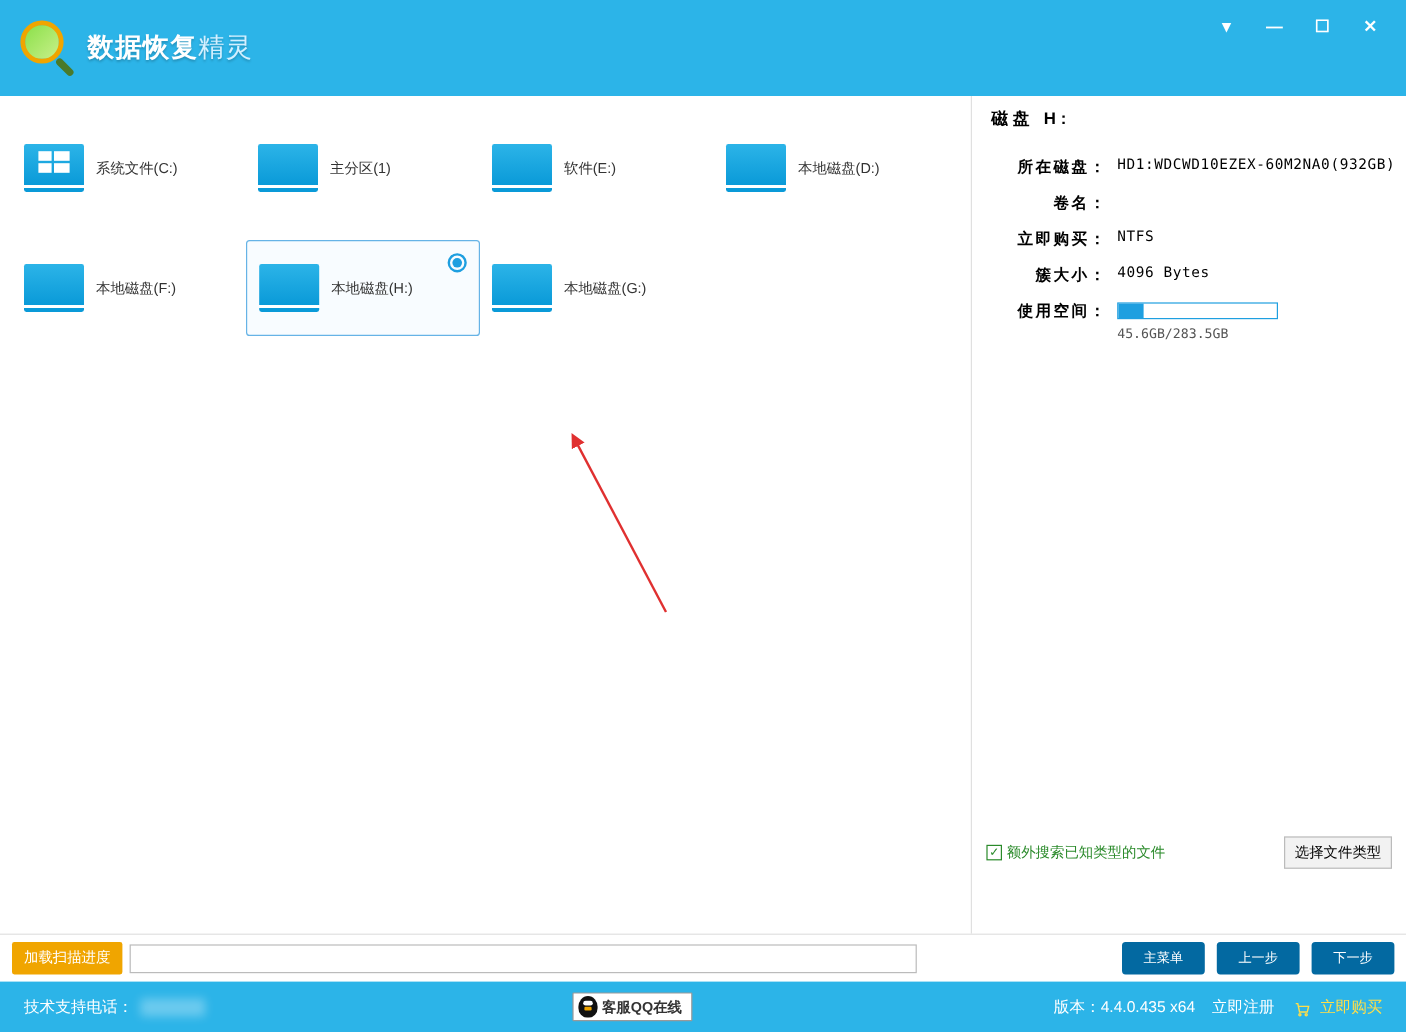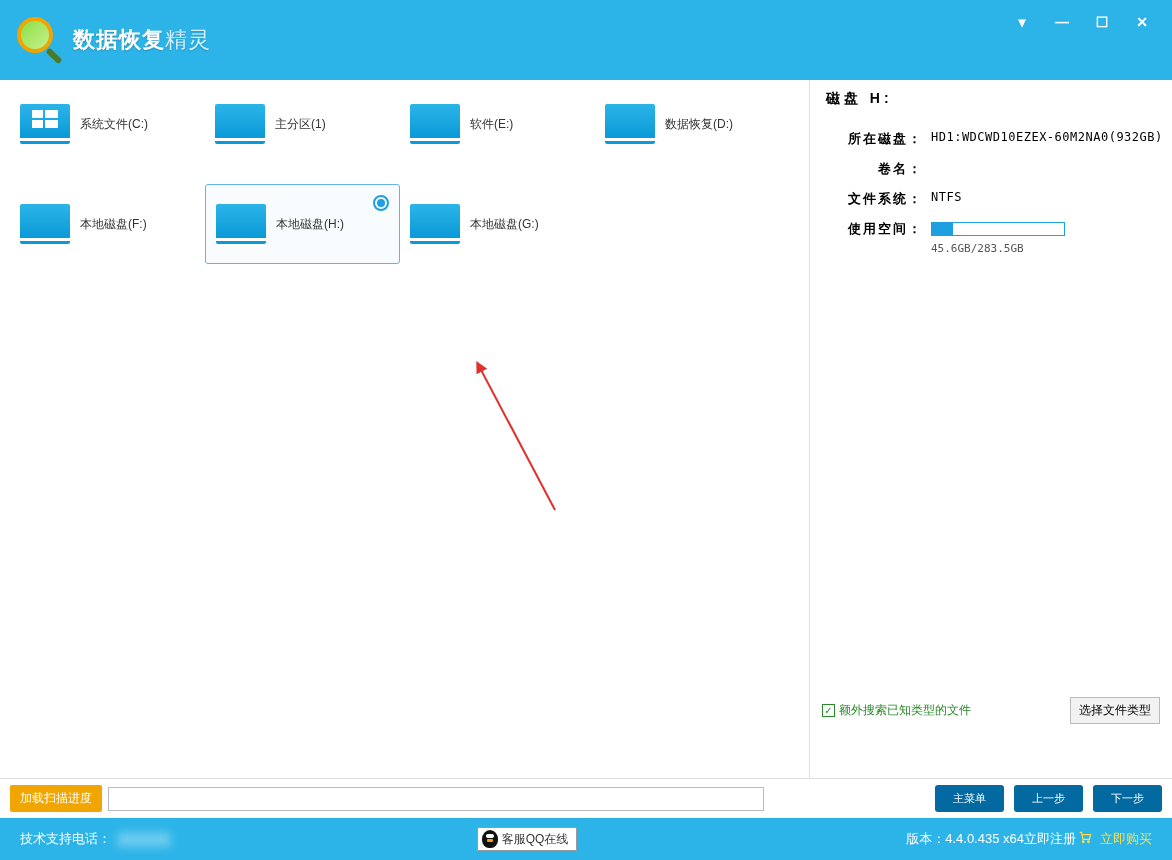--- a/index.html
+++ b/index.html
@@ -80,21 +80,21 @@
   align-items: center;
   justify-content: center;
   font-weight: bold;
 }
 .main-area {
   display: flex;
   height: 698px;
 }
 .drive-pane {
   width: 880px;
-  padding: 4px 10px;
+  padding: 20px 10px;
   display: flex;
   flex-wrap: wrap;
   align-content: flex-start;
   gap: 0;
   position: relative;
   border-right: 1px solid #e0e0e0;
 }
 .drive-item {
   width: 195px;
   height: 80px;
@@ -303,20 +303,21 @@
   display: flex;
   align-items: center;
   gap: 4px;
   background: #fff;
   color: #333;
   padding: 2px 8px 2px 4px;
   border-radius: 1px;
   font-size: 12px;
   border: 1px solid #999;
   margin-left: 300px;
+  font-weight: bold;
 }
 .qq-icon {
   width: 16px;
   height: 18px;
   background: #111;
   border-radius: 50% 50% 45% 45%;
   position: relative;
 }
 .qq-icon::before {
   content:"";
@@ -330,24 +331,25 @@
   content:"";
   position:absolute;
   width:6px;height:3px;
   background:#f0a500;
   top:9px;left:5px;
   border-radius:1px;
 }
 .status-right {
   display: flex;
   align-items: center;
+  gap: 14px;
 }
 .buy-link {
   display: flex;
-  align-items: flex-start;
+  align-items: flex-end;
   gap: 6px;
   color: #ffde4a;
 }
 .cart-icon {
   width: 18px;
   height: 14px;
 }
 .phone-blur {
   filter: blur(4px);
   background: rgba(255,255,255,0.3);
@@ -390,21 +392,21 @@
       <div class="drive-label">主分区(1)</div>
     </div>
 
     <div class="drive-item">
       <div class="drive-icon"></div>
       <div class="drive-label">软件(E:)</div>
     </div>
 
     <div class="drive-item">
       <div class="drive-icon"></div>
-      <div class="drive-label">数据恢复(D:)</div>
+      <div class="drive-label">本地磁盘(D:)</div>
     </div>
 
     <div class="drive-item">
       <div class="drive-icon"></div>
       <div class="drive-label">本地磁盘(F:)</div>
     </div>
 
     <div class="drive-item selected">
       <div class="drive-icon"></div>
       <div class="drive-label">本地磁盘(H:)</div>
@@ -431,22 +433,26 @@
 
     <div class="info-row">
       <div class="info-label">所在磁盘：</div>
       <div class="info-value">HD1:WDCWD10EZEX-60M2NA0(932GB)</div>
     </div>
     <div class="info-row">
       <div class="info-label">卷名：</div>
       <div class="info-value"></div>
     </div>
     <div class="info-row">
-      <div class="info-label">文件系统：</div>
+      <div class="info-label">立即购买：</div>
       <div class="info-value">NTFS</div>
+    </div>
+    <div class="info-row">
+      <div class="info-label">簇大小：</div>
+      <div class="info-value">4096 Bytes</div>
     </div>
     <div class="info-row">
       <div class="info-label">使用空间：</div>
       <div>
         <div class="usage-bar">
           <div class="usage-fill" style="width:16%"></div>
         </div>
         <div class="usage-text">45.6GB/283.5GB</div>
       </div>
     </div>

